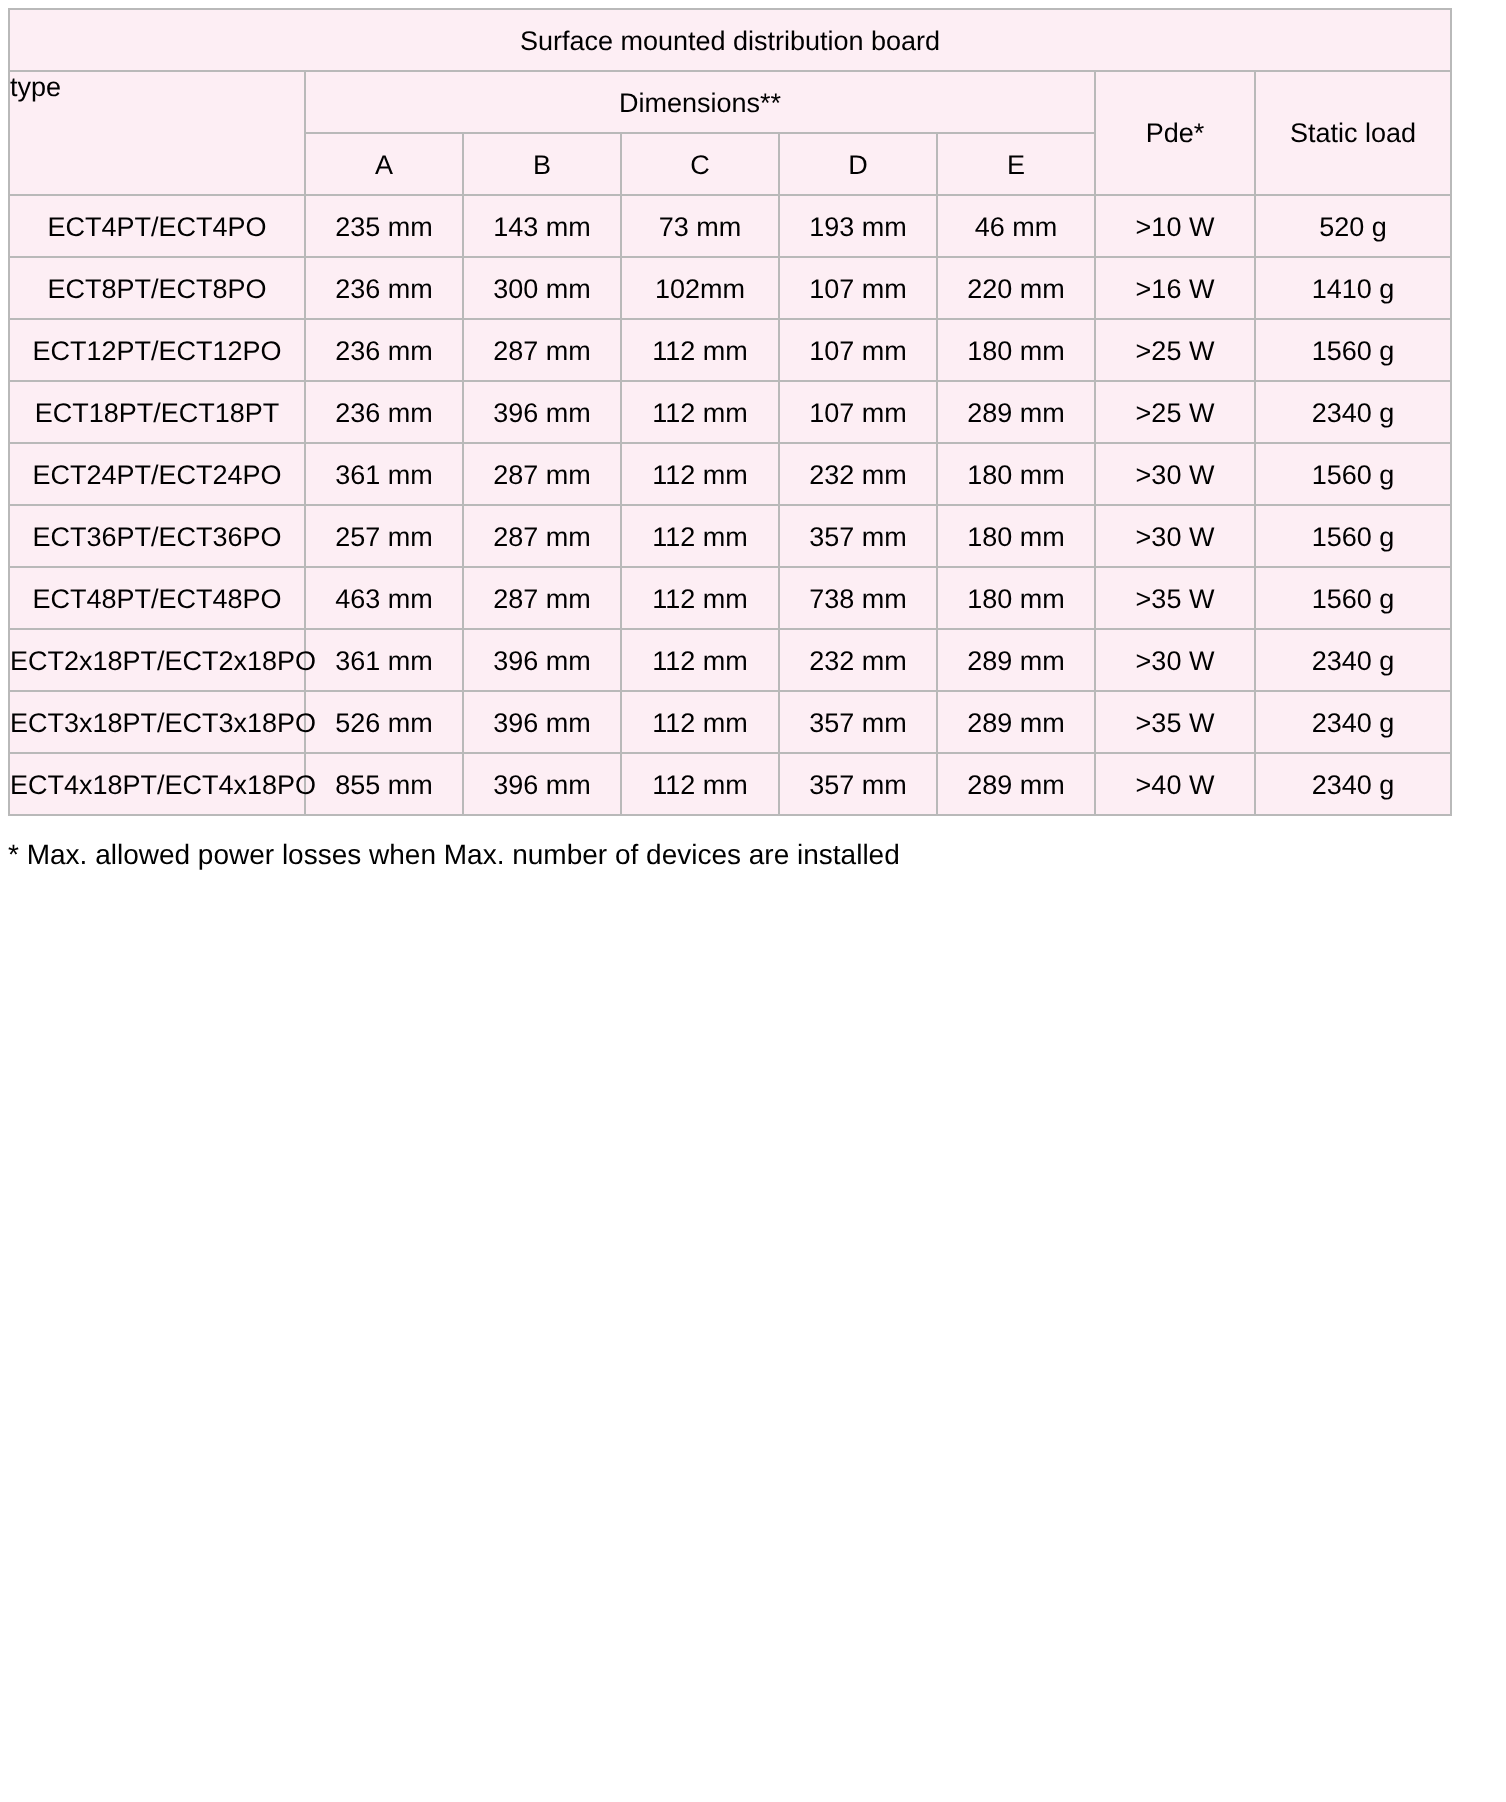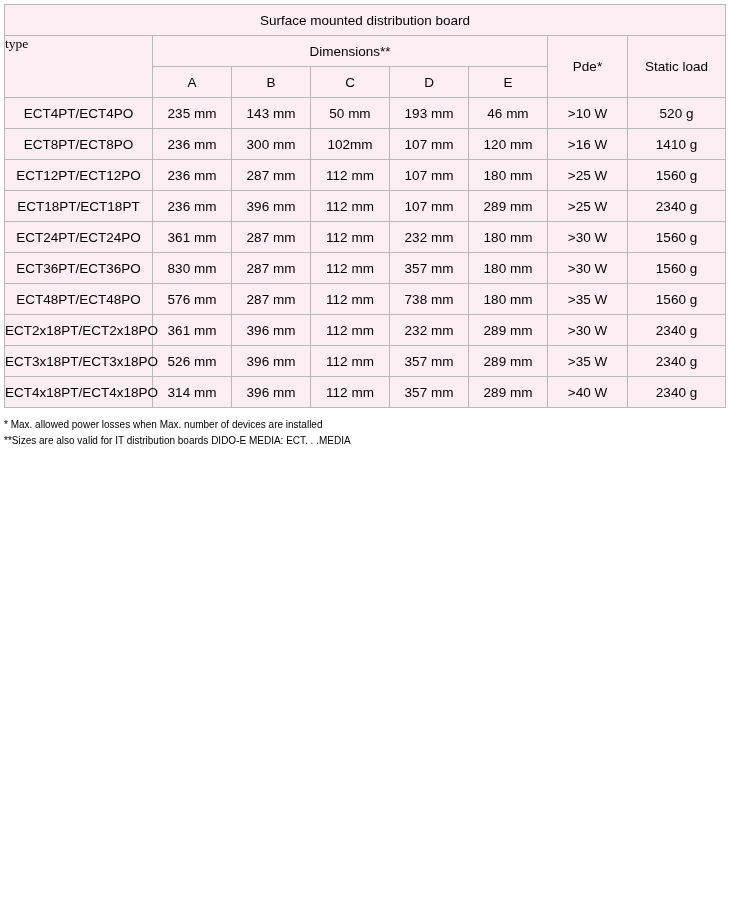--- a/index.html
+++ b/index.html
@@ -54,38 +54,37 @@
     text-align: left;
     padding-left: 7px;
     background: #f5f5f5;
     font-size: 13.5px;
   }
   .hdr-type {
     text-align: left !important;
     padding-left: 7px;
     vertical-align: top !important;
     padding-top: 6px;
-    font-family: Liberation Serif, serif;
   }
   .dim-label {
     height: 26px;
     margin-top: 36px;
   }
   .sub-letter {
     height: 28px;
     font-size: 14px;
   }
   .col-type { width: 148px; }
   .col-dim  { width: 79px; }
   .col-pde  { width: 80px; }
   .col-load { width: 98px; }
 
   .notes {
     margin: 9px 0 0 4px;
-    font-size: 10px;
+    font-size: 14px;
     line-height: 1.55;
   }
 
   
   .drawing {
     position: relative;
     width: 753px;
     height: 440px;
     margin-top: 6px;
   }
@@ -124,33 +123,33 @@
         <td class="sub-letter">B</td>
         <td class="sub-letter">C</td>
         <td class="sub-letter">D</td>
         <td class="sub-letter">E</td>
       </tr>
 
       <tr>
         <td class="lead">ECT4PT/ECT4PO</td>
         <td>235 mm</td>
         <td>143 mm</td>
-        <td>50 mm</td>
+        <td>73 mm</td>
         <td>193 mm</td>
         <td>46 mm</td>
         <td>&gt;10 W</td>
         <td>520 g</td>
       </tr>
       <tr>
         <td class="lead">ECT8PT/ECT8PO</td>
         <td>236 mm</td>
         <td>300 mm</td>
         <td>102mm</td>
         <td>107 mm</td>
-        <td>120 mm</td>
+        <td>220 mm</td>
         <td>&gt;16 W</td>
         <td>1410 g</td>
       </tr>
       <tr>
         <td class="lead">ECT12PT/ECT12PO</td>
         <td>236 mm</td>
         <td>287 mm</td>
         <td>112 mm</td>
         <td>107 mm</td>
         <td>180 mm</td>
@@ -172,31 +171,31 @@
         <td>361 mm</td>
         <td>287 mm</td>
         <td>112 mm</td>
         <td>232 mm</td>
         <td>180 mm</td>
         <td>&gt;30 W</td>
         <td>1560 g</td>
       </tr>
       <tr>
         <td class="lead">ECT36PT/ECT36PO</td>
-        <td>830 mm</td>
+        <td>257 mm</td>
         <td>287 mm</td>
         <td>112 mm</td>
         <td>357  mm</td>
         <td>180 mm</td>
         <td>&gt;30 W</td>
         <td>1560 g</td>
       </tr>
       <tr>
         <td class="lead">ECT48PT/ECT48PO</td>
-        <td>576 mm</td>
+        <td>463 mm</td>
         <td>287 mm</td>
         <td>112 mm</td>
         <td>738 mm</td>
         <td>180 mm</td>
         <td>&gt;35 W</td>
         <td>1560 g</td>
       </tr>
       <tr>
         <td class="lead">ECT2x18PT/ECT2x18PO</td>
         <td>361 mm</td>
@@ -212,34 +211,33 @@
         <td>526 mm</td>
         <td>396 mm</td>
         <td>112 mm</td>
         <td>357 mm</td>
         <td>289 mm</td>
         <td>&gt;35 W</td>
         <td>2340 g</td>
       </tr>
       <tr>
         <td class="lead">ECT4x18PT/ECT4x18PO</td>
-        <td>314 mm</td>
+        <td>855 mm</td>
         <td>396 mm</td>
         <td>112 mm</td>
         <td>357 mm</td>
         <td>289 mm</td>
         <td>&gt;40 W</td>
         <td>2340 g</td>
       </tr>
     </tbody>
   </table>
 
   <div class="notes">
     <div>* Max. allowed power losses when Max. number of devices are installed</div>
-    <div>**Sizes are also valid for IT distribution boards DIDO-E MEDIA: ECT. . .MEDIA</div>
   </div>
 
   <div class="drawing">
     <svg width="753" height="440" viewBox="0 0 753 440">
       <defs>
         <marker id="arrR" markerWidth="10" markerHeight="8" refX="9" refY="4" orient="auto">
           <path d="M0,0 L10,4 L0,8 z" fill="#000"></path>
         </marker>
         <marker id="arrL" markerWidth="10" markerHeight="8" refX="1" refY="4" orient="auto">
           <path d="M10,0 L0,4 L10,8 z" fill="#000"></path>

